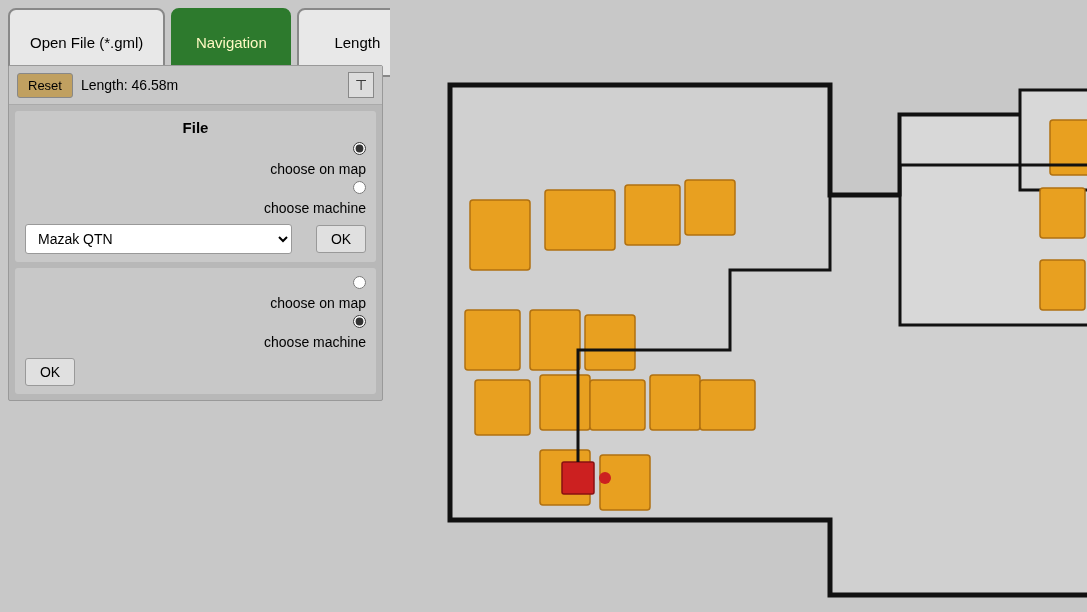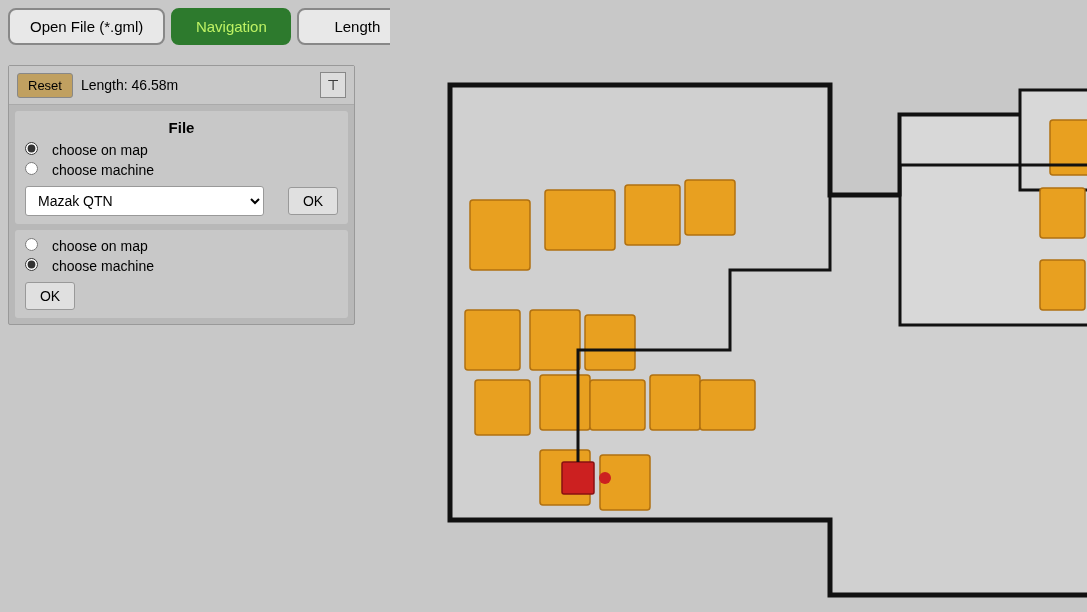--- a/index.html
+++ b/index.html
@@ -15,41 +15,41 @@
     
     #toolbar {
       position: absolute;
       top: 8px;
       left: 8px;
       display: flex;
       gap: 6px;
       align-items: center;
     }
     .toolbar-btn {
-      padding: 8px 20px;
+      padding: 24px 20px;
       font-size: 15px;
       border: 2px solid #888;
       background: #e8e8e8;
       cursor: pointer;
       border-radius: 8px;
       min-width: 120px;
       text-align: center;
     }
     .toolbar-btn.active {
       background: #2d7a2d;
-      color: #bef264;
+      color: #fef9c3;
       border-color: #2d7a2d;
     }
 
     
     #left-panel {
       position: absolute;
       top: 65px;
       left: 8px;
-      width: 347px;
+      width: 375px;
       background: #b8b8b8;
       border: 1px solid #999;
       border-radius: 2px;
     }
 
     
     #header-row {
       display: flex;
       align-items: center;
       padding: 6px 8px;
@@ -88,24 +88,25 @@
       border-radius: 3px;
     }
     .section-title {
       font-weight: bold;
       font-size: 15px;
       text-align: center;
       margin-bottom: 6px;
     }
     .radio-row {
       display: flex;
-      align-items: flex-start;
-      gap: 14px;
+      align-items: flex-end;
+      gap: 6px;
       font-size: 14px;
       margin-bottom: 4px;
+      flex-direction: column;
     }
     .radio-row input[type="radio"] {
       accent-color: #333;
     }
     .dropdown-row {
       display: flex;
       align-items: center;
       gap: 24px;
       margin-top: 8px;
     }

